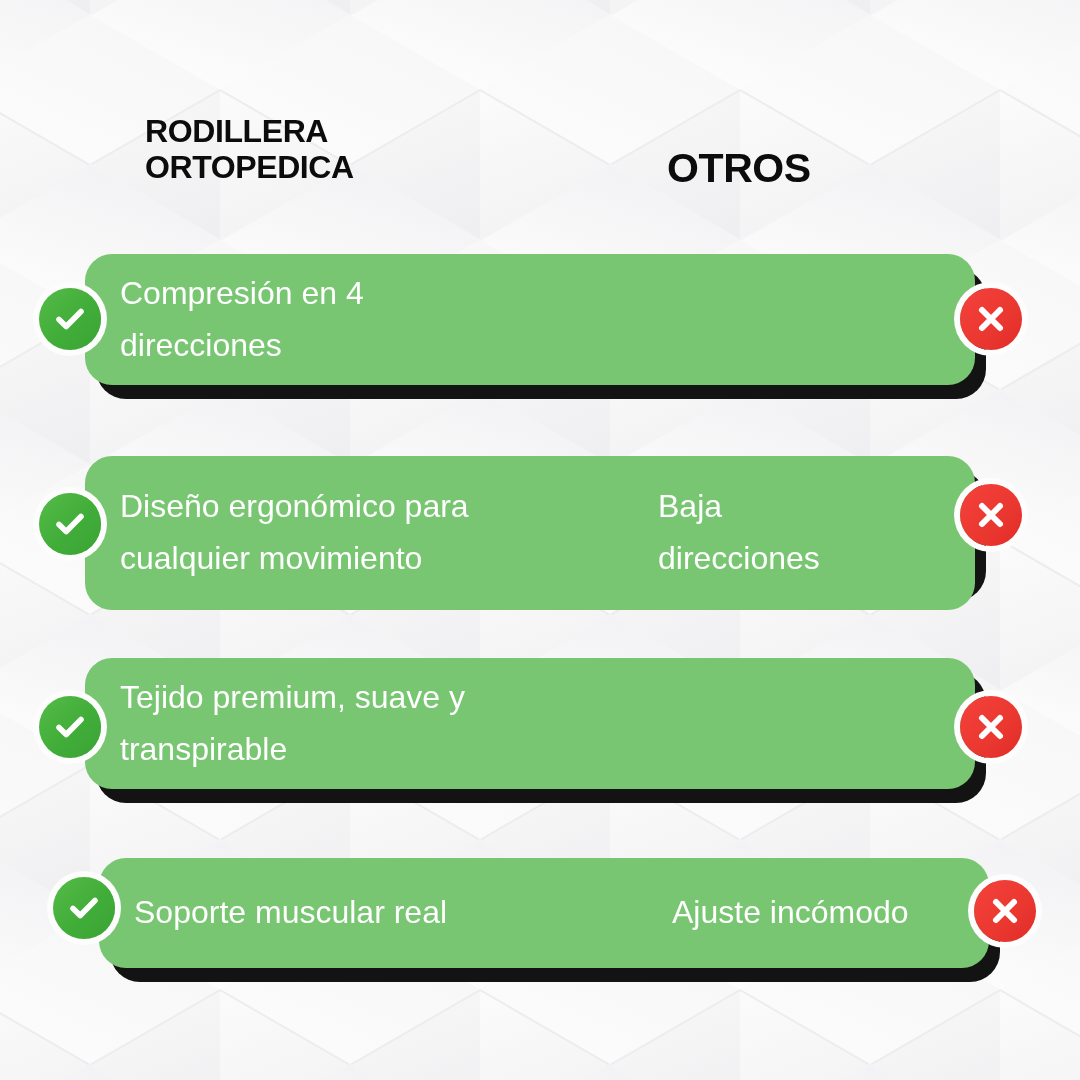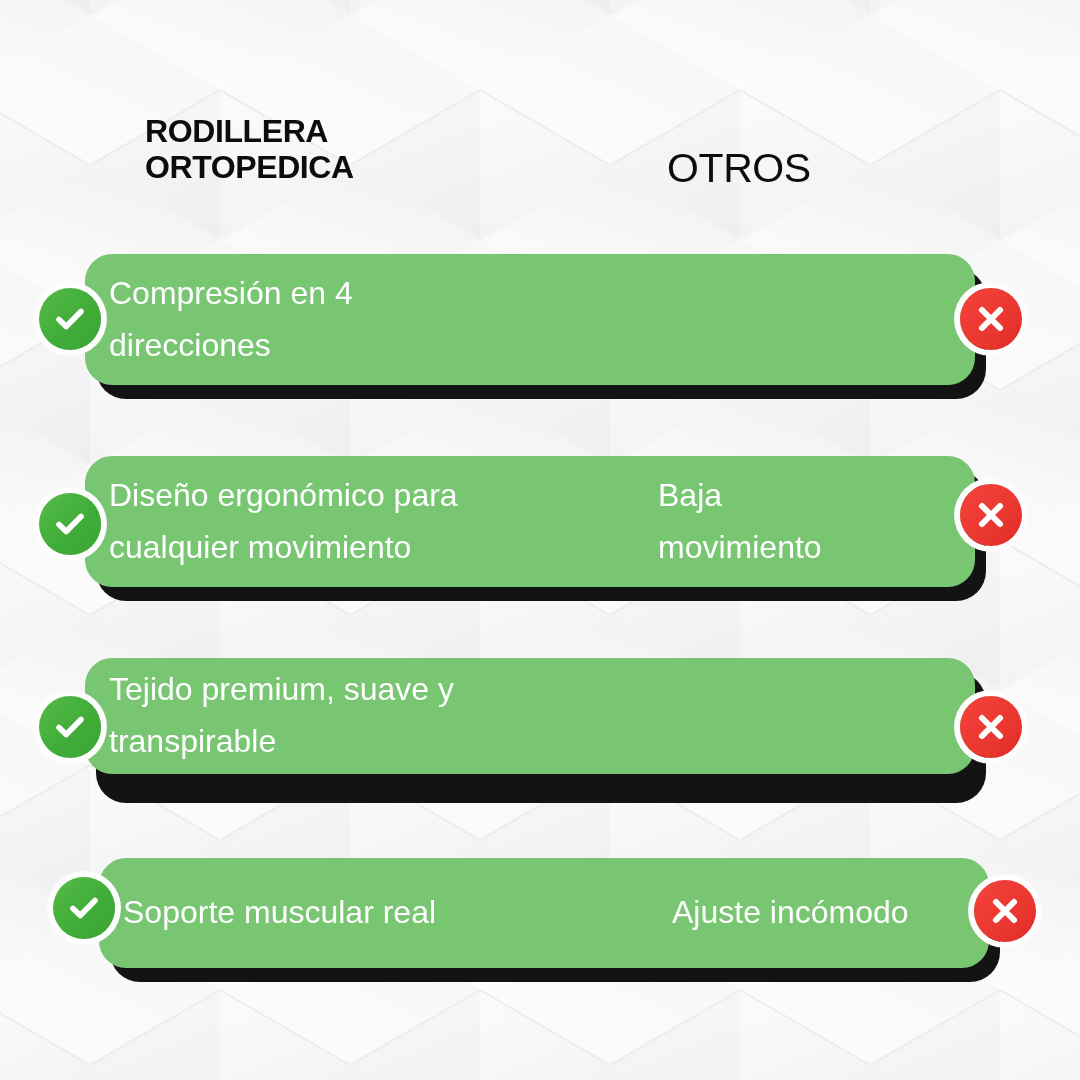--- a/index.html
+++ b/index.html
@@ -41,21 +41,21 @@
     color:#0c0c0c;
     letter-spacing:-0.4px;
     white-space:pre-line;
     margin-top:6px;
   }
 
   .header-right {
     position:absolute;
     left:667px; top:146px;
     font-size:41px;
-    font-weight:normal;
+    font-weight:bold;
     line-height:1.12;
     color:#0c0c0c;
     letter-spacing:-0.4px;
   }
 
   
   .row { position:absolute; left:0; width:1080px; }
 
   .pill-shadow {
     position:absolute;
@@ -78,21 +78,21 @@
     top:0; height:100%;
     display:flex;
     flex-direction:column;
     justify-content:center;
     color:#ffffff;
     font-size:32px;
     line-height:1.62;
     font-weight:normal;
     white-space:pre-line;
   }
-  .cell-left  { left:24px;  width:460px; }
+  .cell-left  { left:35px;  width:460px; }
   .cell-right { left:573px; width:330px; }
 
   
   .icon {
     position:absolute;
     width:62px; height:62px;
     border-radius:50%;
     display:flex; align-items:center; justify-content:center;
     box-shadow:0 0 0 6px #fdfdfd;
   }
@@ -195,41 +195,41 @@
     </div>
     <div class="icon icon-x" style="top:34px;">
       <svg width="32" height="32" viewBox="0 0 32 32" aria-hidden="true">
         <path d="M7 7 L25 25 M25 7 L7 25" fill="none" stroke="#ffffff" stroke-width="6" stroke-linecap="round"></path>
       </svg>
     </div>
   </div>
 
   <div class="row" style="top:456px; height:131px;">
     <div class="pill-shadow" style="top:14px; height:131px;"></div>
-    <div class="pill" style="top:0; height:131px;">
+    <div class="pill" style="top:0; height:154px;">
       <div class="cell cell-left">Diseño ergonómico para
 cualquier movimiento</div>
       <div class="cell cell-right">Baja
-movimiento</div>
+direcciones</div>
     </div>
     <div class="icon icon-check" style="top:37px;">
       <svg width="34" height="34" viewBox="0 0 34 34" aria-hidden="true">
         <path d="M6 17.5 L13.2 24.5 L28 9.5" fill="none" stroke="#ffffff" stroke-width="5.6" stroke-linecap="round" stroke-linejoin="round"></path>
       </svg>
     </div>
     <div class="icon icon-x" style="top:28px;">
       <svg width="32" height="32" viewBox="0 0 32 32" aria-hidden="true">
         <path d="M7 7 L25 25 M25 7 L7 25" fill="none" stroke="#ffffff" stroke-width="6" stroke-linecap="round"></path>
       </svg>
     </div>
   </div>
 
   <div class="row" style="top:658px; height:131px;">
     <div class="pill-shadow" style="top:14px; height:131px;"></div>
-    <div class="pill" style="top:0; height:116px;">
+    <div class="pill" style="top:0; height:131px;">
       <div class="cell cell-left">Tejido premium, suave y
 transpirable</div>
     </div>
     <div class="icon icon-check" style="top:38px;">
       <svg width="34" height="34" viewBox="0 0 34 34" aria-hidden="true">
         <path d="M6 17.5 L13.2 24.5 L28 9.5" fill="none" stroke="#ffffff" stroke-width="5.6" stroke-linecap="round" stroke-linejoin="round"></path>
       </svg>
     </div>
     <div class="icon icon-x" style="top:38px;">
       <svg width="32" height="32" viewBox="0 0 32 32" aria-hidden="true">

